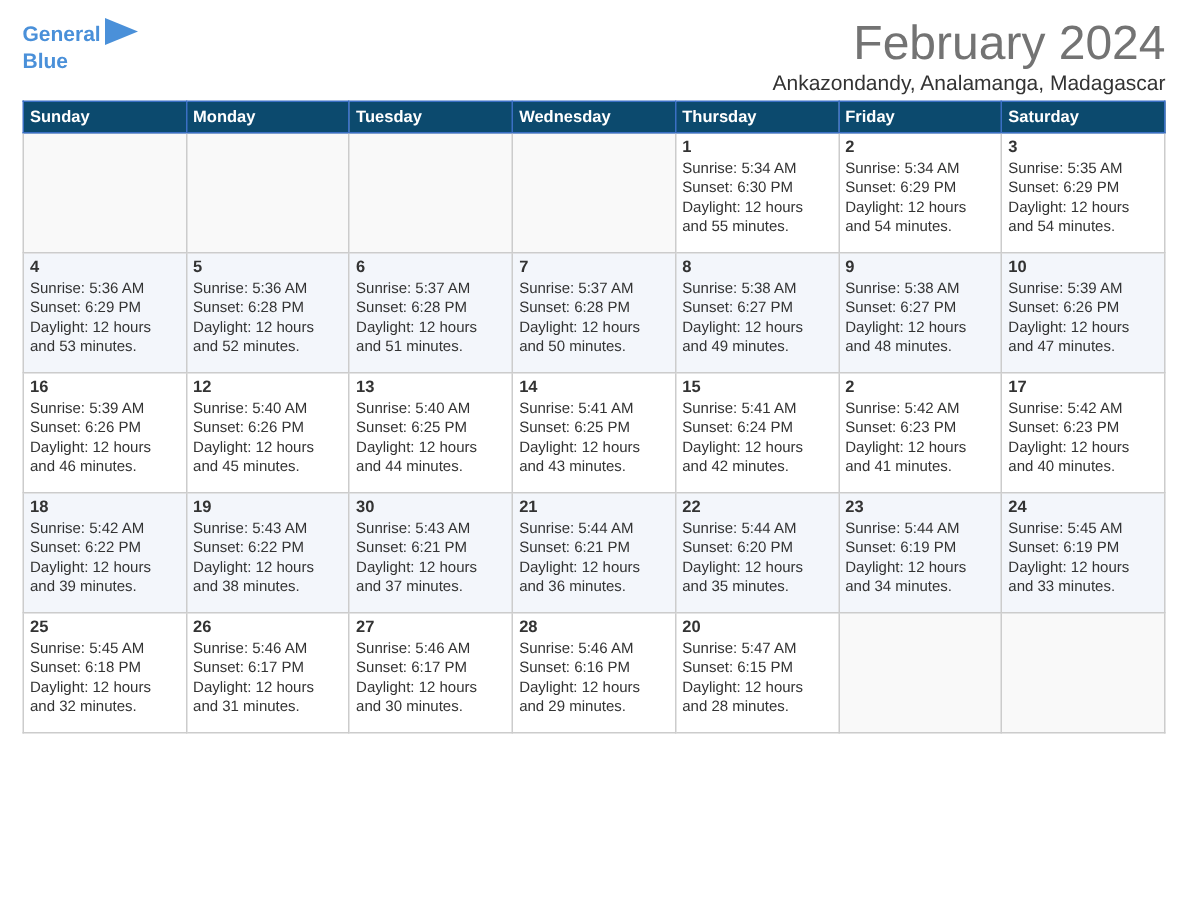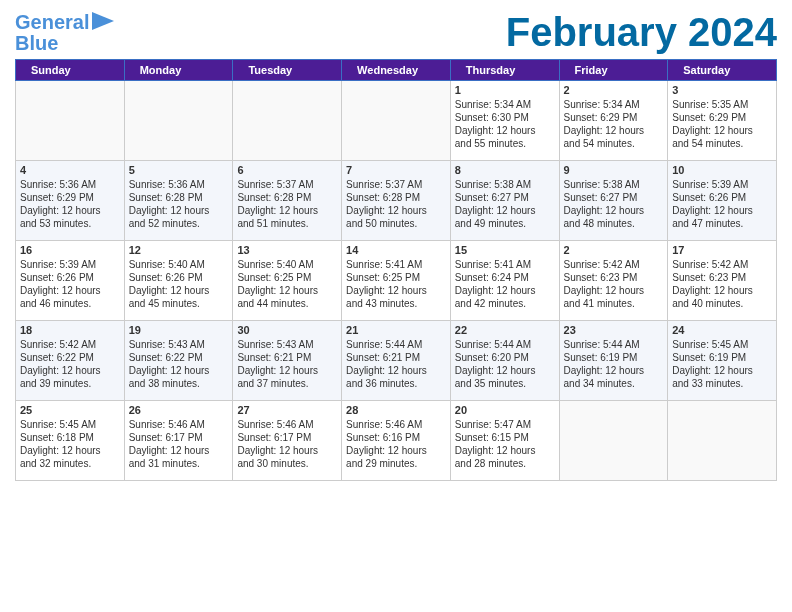--- a/index.html
+++ b/index.html
@@ -1,26 +1,26 @@
 <!DOCTYPE html>
 <html><head>
   <meta charset="utf-8">
   <style>
     * { box-sizing: border-box; margin: 0; padding: 0; }
     body { font-family: Arial, sans-serif; background: #fff; width: 792px; height: 612px; overflow: hidden; }
     .container { width: 792px; padding: 10px 15px; }
     .header-row { display: flex; justify-content: space-between; align-items: flex-start; margin-bottom: 4px; }
     .logo { display: flex; align-items: center; }
-    .logo-text { font-size: 20px; font-weight: bold; color: #333; line-height: 1.1; }
+    .logo-text { font-size: 14px; font-weight: bold; color: #333; line-height: 1.1; }
     .logo-text span { color: #4a90d9; }
     .title-block { text-align: right; }
-    .month-year { font-size: 40px; font-weight: bold; color: #0369a1; }
+    .month-year { font-size: 32px; font-weight: normal; color: #737373; }
     .location { font-size: 14px; color: #333; }
     table { width: 100%; border-collapse: collapse; font-size: 10px; }
-    th { background-color: #4c1d95; color: #fff; text-align: left; padding: 4px 15px; font-size: 11px; font-weight: bold; border: 1px solid #3a6fc4; }
+    th { background-color: #0c4a6e; color: #fff; text-align: left; padding: 4px 4px; font-size: 11px; font-weight: bold; border: 1px solid #3a6fc4; }
     td { border: 1px solid #ccc; vertical-align: top; padding: 3px 4px; width: 14.28%; height: 80px; background: #fff; }
     td.empty { background: #f9f9f9; }
     .day-num { font-weight: bold; font-size: 11px; color: #333; margin-bottom: 2px; }
     .day-info { font-size: 10px; color: #333; line-height: 1.3; }
     tr:nth-child(even) td { background: #f3f6fb; }
     tr:nth-child(even) td.empty { background: #eef1f7; }
   </style>
 </head>
 <body>
 
@@ -34,20 +34,21 @@
             <svg width="22" height="18" viewBox="0 0 22 18">
               <polygon points="0,0 22,9 0,18" fill="#4a90d9"></polygon>
             </svg>
           </div>
         </div>
         <span class="logo-text" style="margin-top:-2px;"><span style="color:#4a90d9;">Blue</span></span>
       </div>
     </div>
     <div class="title-block">
       <div class="month-year">February 2024</div>
+      <div class="location">Ankazondandy, Analamanga, Madagascar</div>
     </div>
   </div>
 
   <table>
     <thead>
       <tr>
       <th>Sunday</th>
           <th>Monday</th>
           <th>Tuesday</th>
           <th>Wednesday</th>

